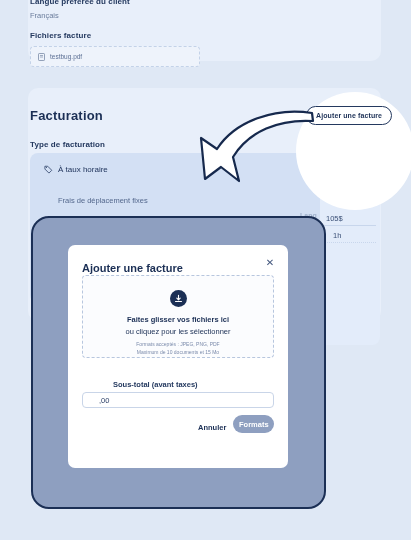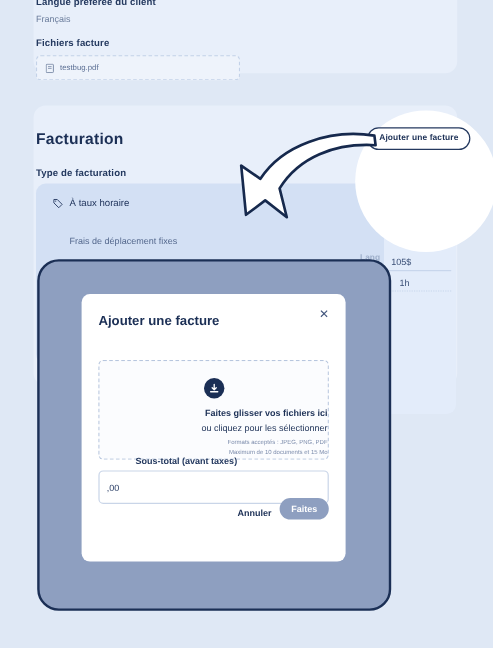--- a/index.html
+++ b/index.html
@@ -109,39 +109,39 @@
     background:#ffffff;border-radius:7px;
   }
   #modal-title{
     position:absolute;left:14px;top:17px;font-size:11px;font-weight:bold;color:#1b2f55;
   }
   #close-x{
     position:absolute;right:12px;top:12px;width:12px;height:12px;
     font-size:10px;line-height:12px;text-align:center;color:#42567d;cursor:pointer;
   }
   #dropzone{
-    position:absolute;left:14px;top:55px;width:192px;height:83px;
+    position:absolute;left:14px;top:30px;width:192px;height:83px;
     border:1px dashed #b7c6de;border-radius:4px;background:#fbfcfe;
-    box-sizing:border-box;text-align:right;
+    box-sizing:border-box;text-align:center;
   }
   #upload-circle{
     width:17px;height:17px;border-radius:50%;background:#1b2f55;
     margin:14px auto 0;position:relative;
   }
   #dz-main1{margin-top:8px;font-size:7.5px;font-weight:bold;color:#1b2f55;}
   #dz-main2{margin-top:3px;font-size:7.5px;color:#1b2f55;}
   #dz-sub1{margin-top:5px;font-size:5px;color:#7b8bab;}
   #dz-sub2{margin-top:2px;font-size:5px;color:#7b8bab;}
 
   #lbl-soustotal{position:absolute;left:14px;top:135px;font-size:7.5px;font-weight:bold;color:#24395f;margin-left:31px;}
   #subtotal-input{
-    position:absolute;left:14px;top:147px;width:192px;height:28px;
+    position:absolute;left:14px;top:147px;width:192px;height:16px;
     border:1px solid #c9d5e8;border-radius:4px;background:#ffffff;
     font-family:"Liberation Sans", sans-serif;font-size:7.5px;color:#2a3e66;
-    padding:0 6px;box-sizing:border-box;
+    padding:0 16px;box-sizing:border-box;
   }
   #btn-annuler{
     position:absolute;left:130px;top:178px;
     background:none;border:none;padding:0;
     font-family:"Liberation Sans", sans-serif;
     font-size:7.5px;font-weight:bold;color:#1b2f55;cursor:pointer;
   }
   #btn-ajouter{
     position:absolute;left:165px;top:170px;width:41px;height:18px;
     border:none;border-radius:9px;background:#8e9fc0;
@@ -219,16 +219,16 @@
       <div id="dz-main1">Faites glisser vos fichiers ici</div>
       <div id="dz-main2">ou cliquez pour les sélectionner</div>
       <div id="dz-sub1">Formats acceptés : JPEG, PNG, PDF</div>
       <div id="dz-sub2">Maximum de 10 documents et 15 Mo</div>
     </div>
 
     <div id="lbl-soustotal">Sous-total (avant taxes)</div>
     <input id="subtotal-input" type="text" value=",00" style="">
 
     <button id="btn-annuler">Annuler</button>
-    <button id="btn-ajouter">Faites</button>
+    <button id="btn-ajouter">Formats</button>
   </div>
 
 </div>
 
 </body></html>

